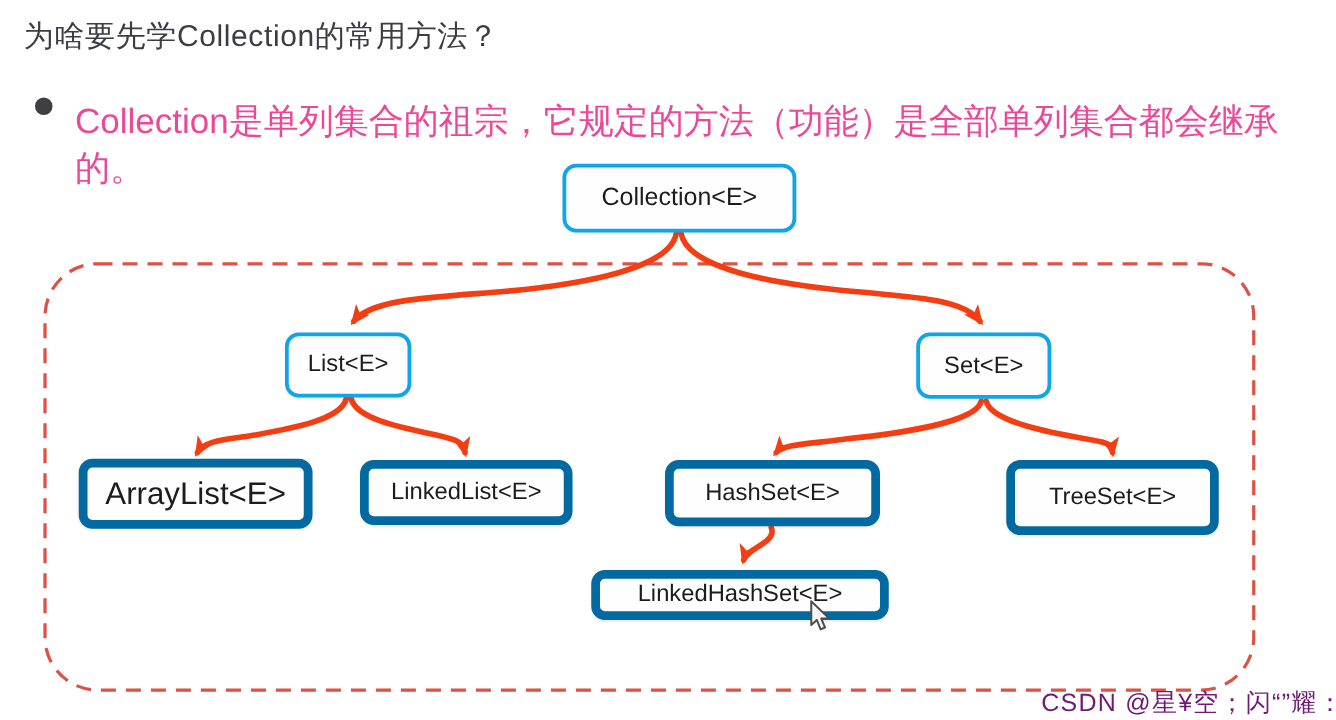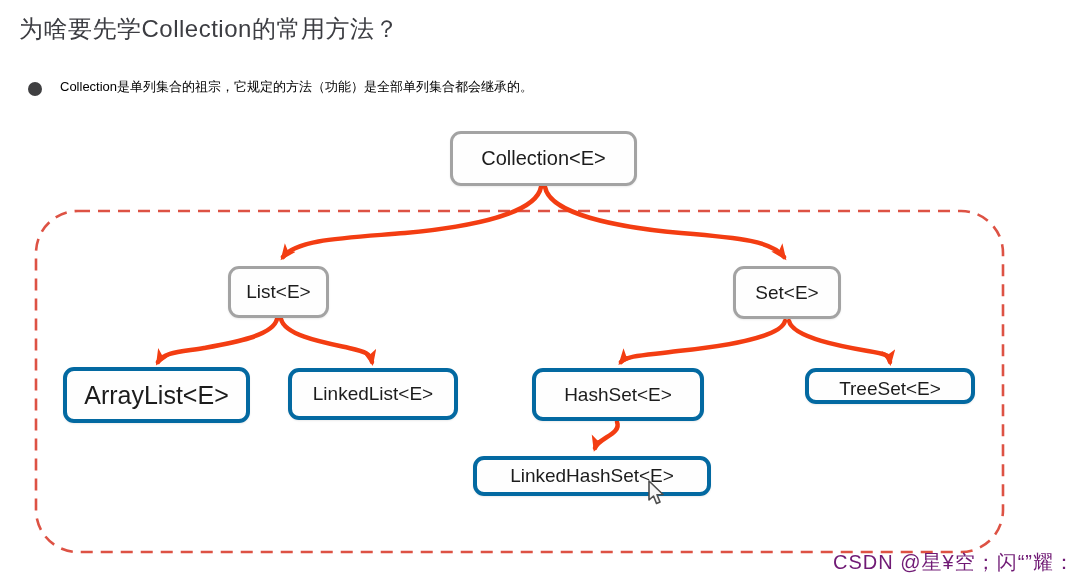--- a/index.html
+++ b/index.html
@@ -12,22 +12,22 @@
   }
   .stage { position: absolute; inset: 0; width: 1069px; height: 576px; }
 
   .page-title {
     position: absolute; left: 19px; top: 13px;
     font-size: 24px; font-weight: 400; color: #3c3d42;
     letter-spacing: 0.5px;
   }
   .bullet-line {
     position: absolute; left: 28px; top: 78px;
-    display: flex; align-items: flex-end;
-    color: #000000; font-size: 13px;
+    display: flex; align-items: flex-start;
+    color: #ec4899; font-size: 28px;
   }
   .bullet-dot {
     width: 14px; height: 14px; border-radius: 50%;
     background: #3f3f41; margin-right: 18px; flex: 0 0 auto;
   }
 
   svg.overlay {
     position: absolute; left: 0; top: 0; width: 1069px; height: 576px;
     z-index: 2; pointer-events: none;
   }
@@ -35,30 +35,30 @@
   .node {
     position: absolute; z-index: 3;
     background: #fefefe;
     display: flex; align-items: center; justify-content: center;
     border-radius: 11px;
     color: #1c1c1c;
     font-size: 19px;
     box-shadow: 0 1px 2px rgba(0,0,0,0.08);
     white-space: nowrap;
   }
-  .node.blue { border: 3px solid #a3a3a3; }
-  .node.red  { border: 4px solid #0369a1; }
+  .node.blue { border: 3px solid #0ea5e9; }
+  .node.red  { border: 7px solid #0369a1; }
 
   .node-collection     { left: 450px; top: 131px; width: 187px; height: 55px; font-size: 20px; }
   .node-list           { left: 228px; top: 266px; width: 101px; height: 52px; }
   .node-set            { left: 733px; top: 266px; width: 108px; height: 53px; }
   .node-arraylist      { left: 63px;  top: 367px; width: 187px; height: 56px; font-size: 25px; }
   .node-linkedlist     { left: 288px; top: 368px; width: 170px; height: 52px; }
   .node-hashset        { left: 532px; top: 368px; width: 172px; height: 53px; }
-  .node-treeset        { left: 805px; top: 368px; width: 170px; height: 36px; align-items: flex-end; }
+  .node-treeset        { left: 805px; top: 368px; width: 170px; height: 60px; }
   .node-linkedhashset  { left: 473px; top: 456px; width: 238px; height: 40px; }
 
   .watermark {
     position: absolute; left: 833px; top: 549px; z-index: 6;
     font-size: 20px; color: #701a75; letter-spacing: 1px;
     white-space: nowrap;
   }
   .cursor {
     position: absolute; left: 646px; top: 480px; z-index: 5;
   }

